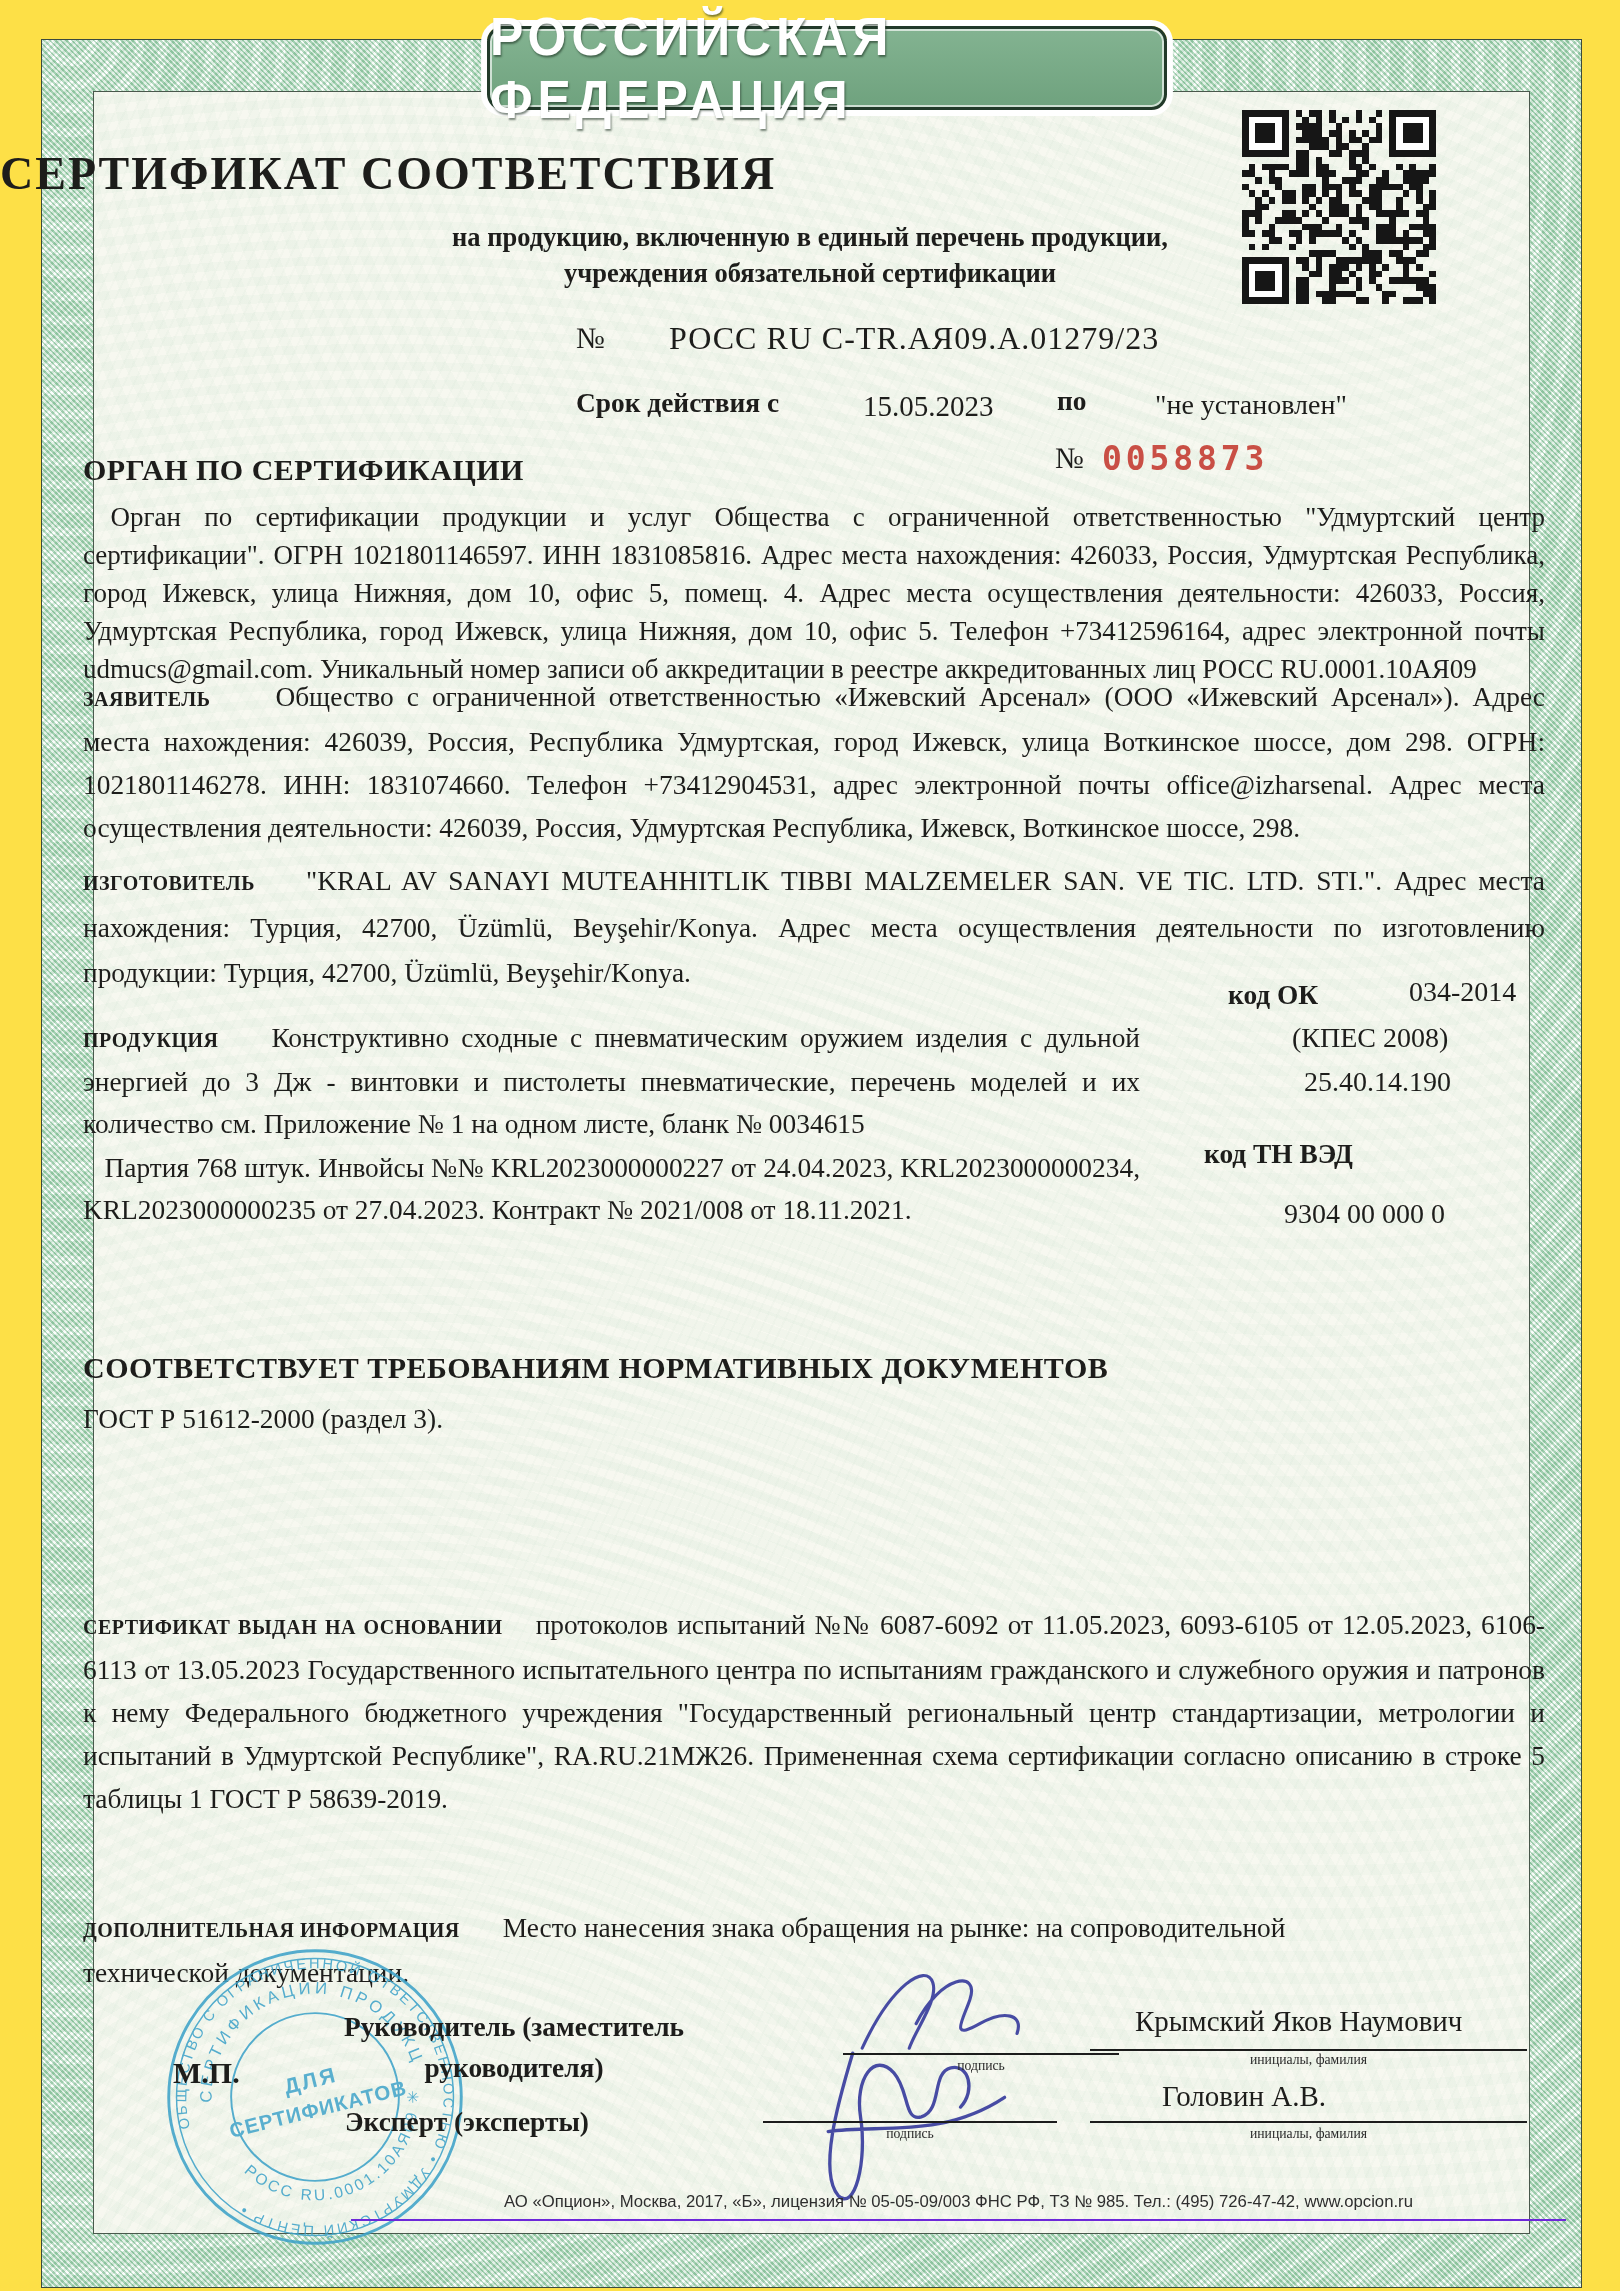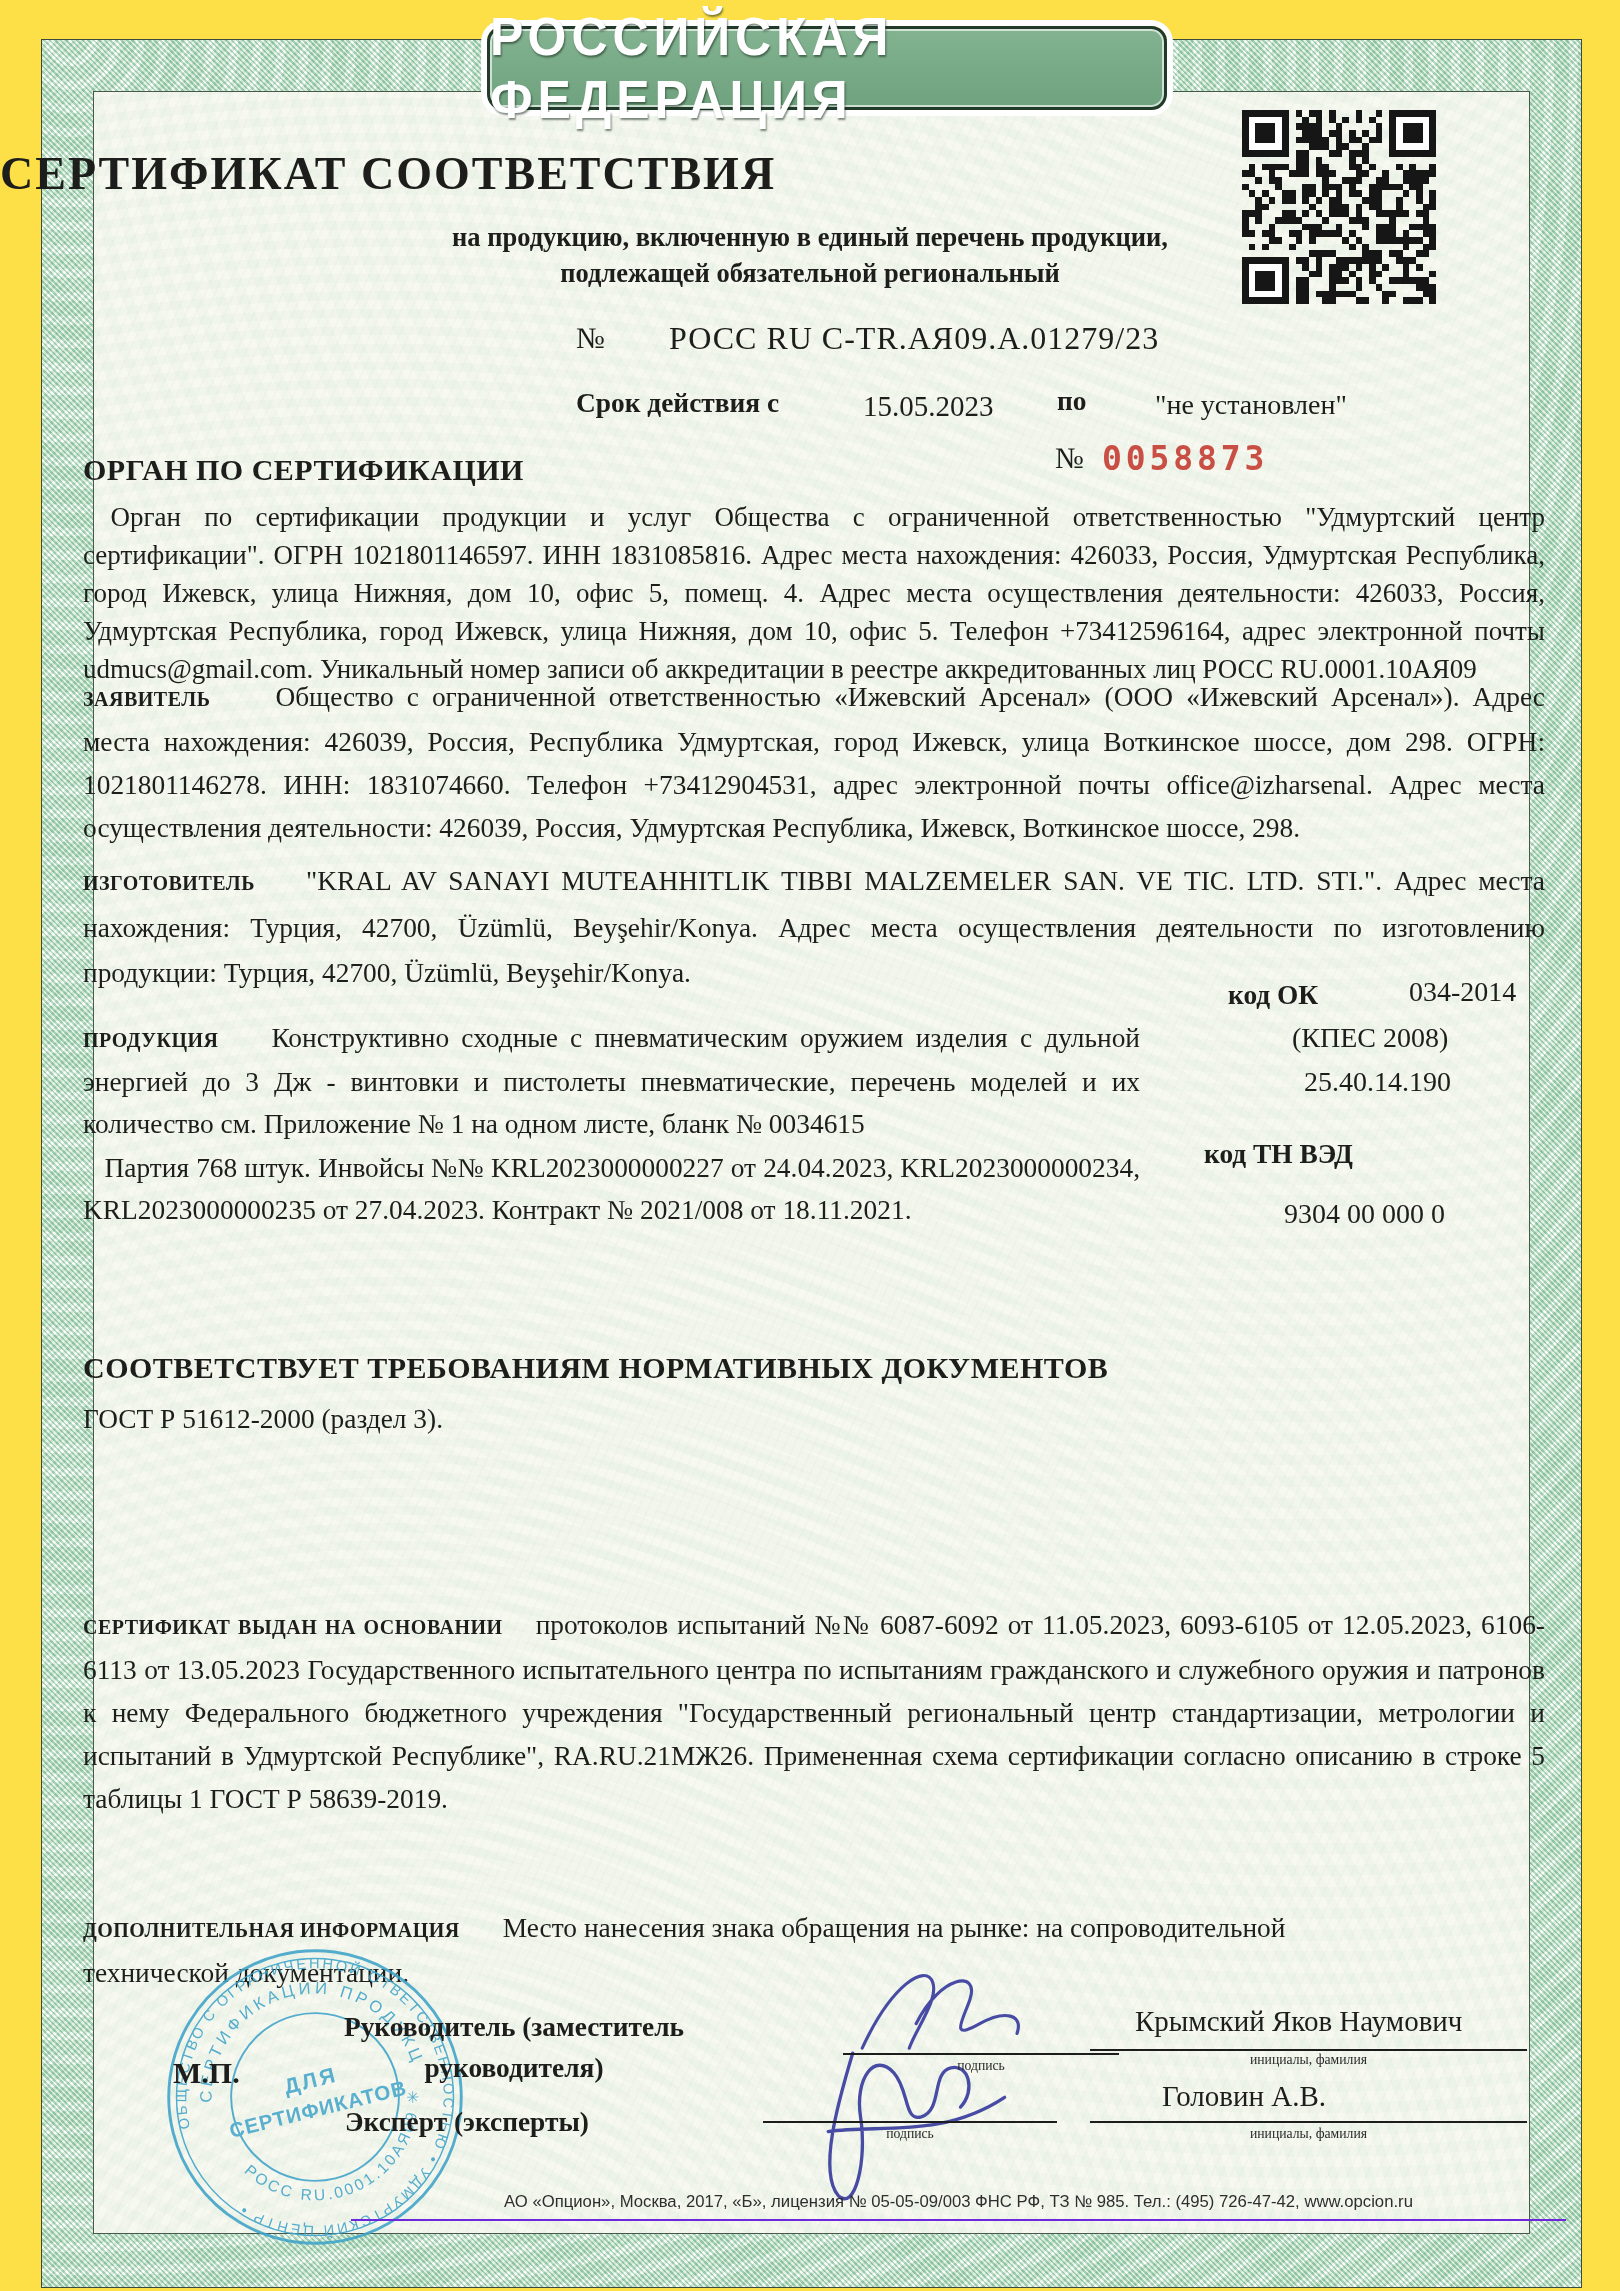--- a/index.html
+++ b/index.html
@@ -390,21 +390,21 @@
       <rect x="22" y="0" width="7" height="7"></rect>
       <rect x="23" y="1" width="5" height="5" fill="#fff"></rect>
       <rect x="24" y="2" width="3" height="3"></rect>
       <rect x="0" y="22" width="7" height="7"></rect>
       <rect x="1" y="23" width="5" height="5" fill="#fff"></rect>
       <rect x="2" y="24" width="3" height="3"></rect>
     </svg>
 
   <div class="abs ttl" style="top:147px;left:0;">СЕРТИФИКАТ СООТВЕТСТВИЯ</div>
   <div class="abs sub" style="top:222px;left:0;">на продукцию, включенную в единый перечень продукции,</div>
-  <div class="abs sub" style="top:258px;left:0;">подлежащей обязательной региональный</div>
+  <div class="abs sub" style="top:258px;left:0;">учреждения обязательной сертификации</div>
 
   <div class="abs" style="top:321px;left:576px;font-size:30px;">№</div>
   <div class="abs" style="top:320px;left:669px;font-size:32px;letter-spacing:1px;">РОСС RU C-TR.АЯ09.А.01279/23</div>
 
   <div class="abs lbl-b" style="top:388px;left:576px;font-size:27.4px;">Срок действия с</div>
   <div class="abs" style="top:390px;left:863px;font-size:29px;">15.05.2023</div>
   <div class="abs lbl-b" style="top:386px;left:1057px;font-size:27.4px;">по</div>
   <div class="abs" style="top:389px;left:1155px;font-size:28px;">"не установлен"</div>
 
   <div class="abs" style="top:441px;left:1055px;font-size:30px;">№</div>

